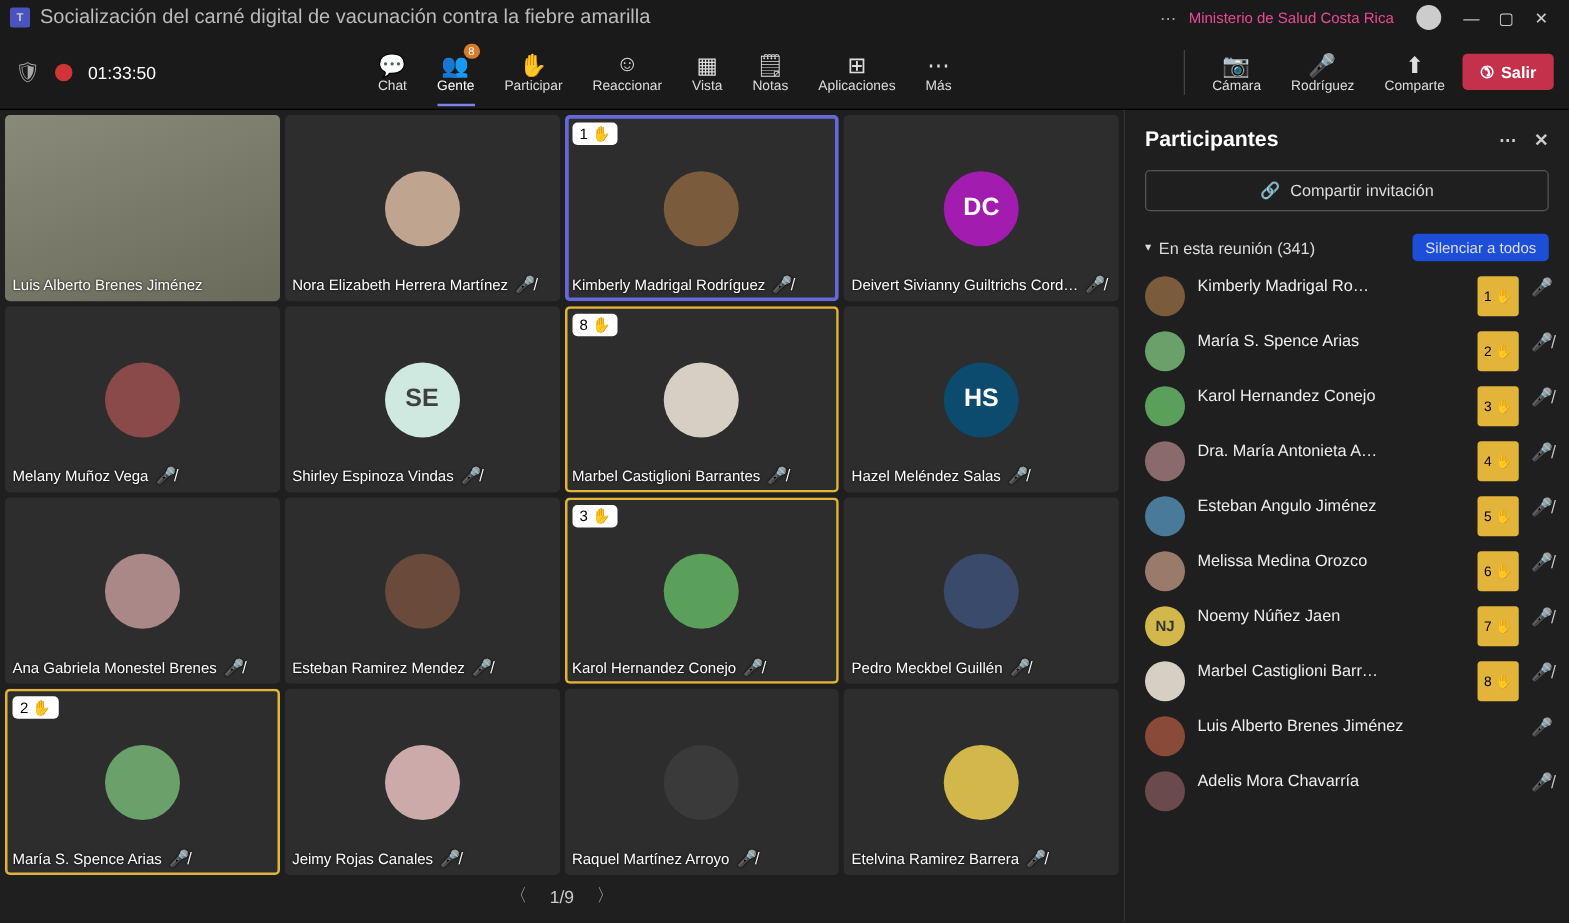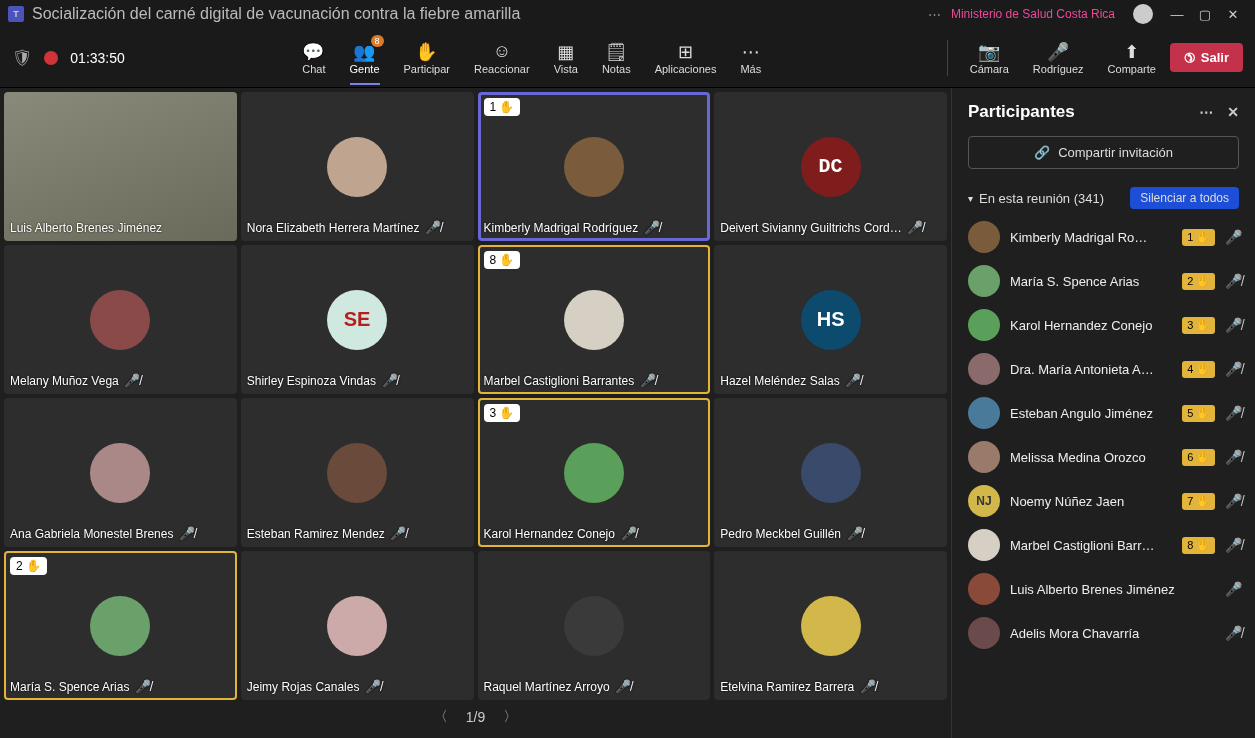--- a/index.html
+++ b/index.html
@@ -127,21 +127,21 @@
 .tile.gold-border { box-shadow: inset 0 0 0 2px #e2b43a; }
 .tile.blue-border { box-shadow: inset 0 0 0 3px #6768d6; }
 
 .pager {
   height: 34px; display: flex; align-items: center; justify-content: center;
   gap: 14px; color: #ccc; font-size: 14px;
 }
 .pager .arrow { cursor: pointer; font-size: 14px; color:#aaa; padding:4px; }
 
 .panel {
-  width: 304px; background: #1f1f1f;
+  width: 356px; background: #1f1f1f;
   border-left: 1px solid #333;
   display: flex; flex-direction: column;
 }
 .panel-header {
   padding: 14px 16px; font-size: 17px; font-weight: 600;
   display: flex; align-items: center;
 }
 .panel-header .sp { flex: 1; }
 .panel-header .hicon { margin-left: 14px; color:#ccc; cursor:pointer; font-size:14px; }
 .search-row { padding: 0 16px 10px; }
@@ -166,21 +166,21 @@
   font-size: 13px; color:#ddd;
 }
 .section-head .chev { margin-right:6px; font-size:10px; }
 .section-head .sp { flex:1; }
 .mute-all {
   background:#1d4ed8; padding:4px 10px; border-radius:4px;
   font-size:12px; cursor:pointer;
 }
 .plist { flex:1; overflow-y:auto; padding: 0 6px 0 10px; }
 .prow {
-  display:flex; align-items:center; padding:6px 6px;
+  display:flex; padding:6px 6px;
   gap:10px; border-radius:4px;
 }
 .prow .pavatar {
   width:32px; height:32px; border-radius:50%;
   display:flex; align-items:center; justify-content:center;
   font-size:12px; font-weight:600; color:#fff; flex-shrink:0;
 }
 .prow .pname {
   flex:1; font-size:13px; color:#eee;
   white-space:nowrap; overflow:hidden; text-overflow:ellipsis;
@@ -287,35 +287,35 @@
         </div>
         <div class="tile blue-border">
           <div class="hand-badge">1 ✋</div>
           <div class="avatar" style="background: rgb(122, 92, 61);"></div>
           <div class="namebar">
             <span>Kimberly Madrigal Rodríguez</span>
             <span class="mute-ic">🎤̸</span>
           </div>
         </div>
         <div class="tile">
-          <div class="avatar" style="background: #7f1d1d; font-family: Liberation Mono, monospace;">DC</div>
+          <div class="avatar" style="background: #a21caf;">DC</div>
           <div class="namebar">
             <span>Deivert Sivianny Guiltrichs Cord…</span>
             <span class="mute-ic">🎤̸</span>
           </div>
         </div>
         <div class="tile">
           <div class="avatar" style="background: rgb(138, 74, 74);"></div>
           <div class="namebar">
             <span>Melany Muñoz Vega</span>
             <span class="mute-ic">🎤̸</span>
           </div>
         </div>
         <div class="tile">
-          <div class="avatar" style="background: rgb(207, 232, 224); color: #b91c1c;">SE</div>
+          <div class="avatar" style="background: rgb(207, 232, 224); color: #404040;">SE</div>
           <div class="namebar">
             <span>Shirley Espinoza Vindas</span>
             <span class="mute-ic">🎤̸</span>
           </div>
         </div>
         <div class="tile gold-border">
           <div class="hand-badge">8 ✋</div>
           <div class="avatar" style="background: rgb(213, 207, 196);"></div>
           <div class="namebar">
             <span>Marbel Castiglioni Barrantes</span>

